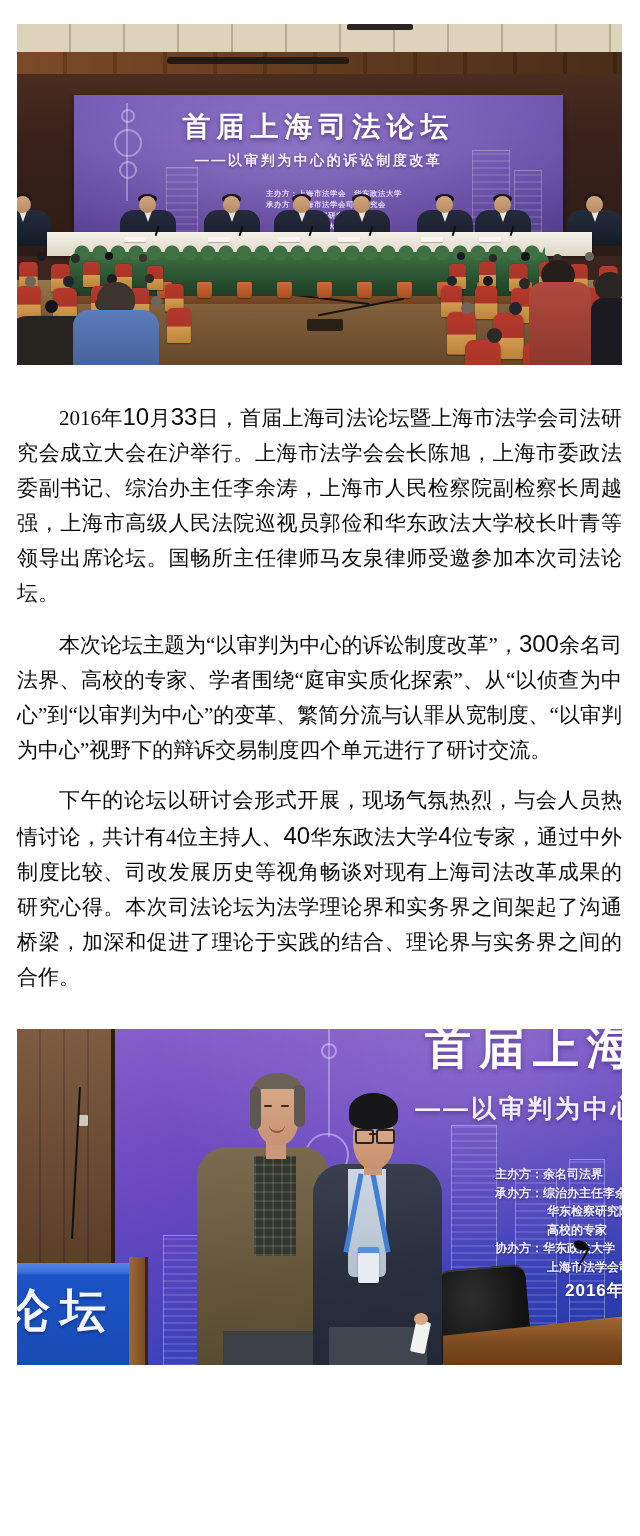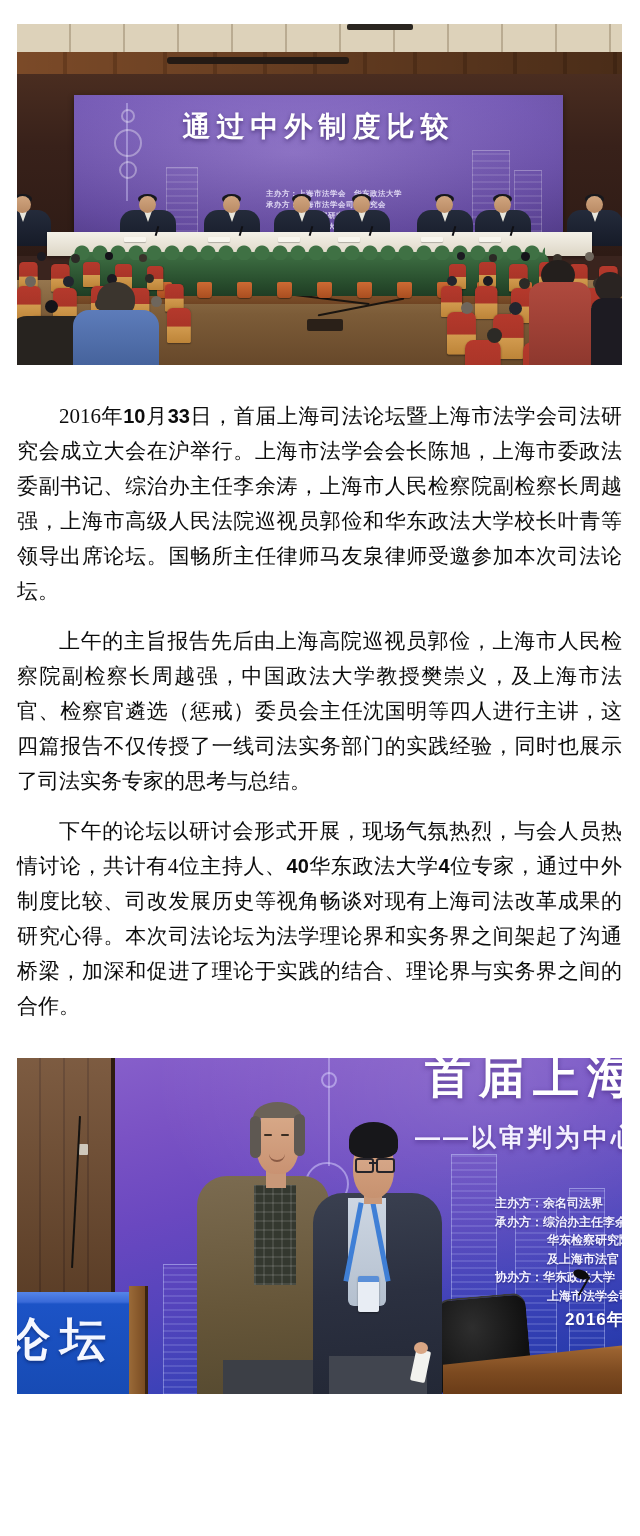--- a/index.html
+++ b/index.html
@@ -152,21 +152,21 @@
   .m2-legs{left:312px;top:298px;width:98px;height:38px;background:#41454f;}
   .m2-paper{left:396px;top:292px;width:15px;height:32px;background:#f2f2ee;transform:rotate(12deg);border-radius:2px;}
   .m2-hand{left:397px;top:284px;width:14px;height:12px;border-radius:50%;background:#d9a684;}
 
   
   .fg{position:absolute;}
 
   
   .article{margin:34px 18px 0 17px;width:605px;font-size:21px;line-height:35px;text-align:justify;color:#0c0c0c;}
   .article p{margin:0 0 15px;text-indent:2em;}
-  .article b{font-family:"Liberation Sans","DejaVu Sans",sans-serif;font-weight:700;font-size:20px;}
+  .article b{font-family:"Liberation Sans","DejaVu Sans",sans-serif;font-weight:400;font-size:24px;}
 </style>
 </head>
 <body>
 
 <div class="page">
 
   <figure class="photo photo-top">
     <div class="abs pt-ceiling"></div>
     <div class="abs pt-vent"></div>
     <div class="abs pt-woodband"></div>
@@ -174,21 +174,22 @@
     <div class="abs pt-screenslot"></div>
 
     <div class="abs pt-banner">
       <div class="abs mast art-line" style="left:52px;top:8px;width:2px;height:98px;"></div>
       <div class="abs art-circle" style="left:40px;top:34px;width:24px;height:24px;"></div>
       <div class="abs art-circle" style="left:47px;top:14px;width:10px;height:10px;"></div>
       <div class="abs art-circle" style="left:45px;top:66px;width:14px;height:14px;"></div>
       <div class="abs art-bld" style="left:398px;top:55px;width:36px;height:95px;"></div>
       <div class="abs art-bld" style="left:440px;top:75px;width:26px;height:75px;"></div>
       <div class="abs art-bld" style="left:92px;top:72px;width:30px;height:78px;"></div>
-      <div class="abs pt-title">通过中外制度比较</div>
+      <div class="abs pt-title">首届上海司法论坛</div>
+      <div class="abs pt-subtitle">——以审判为中心的诉讼制度改革</div>
       <div class="abs pt-credits">
           <div class="credit-line">主办方：上海市法学会　华东政法大学</div>
           <div class="credit-line">承办方：上海市法学会司法研究会</div>
           <div class="credit-line ind">华东检察研究院</div>
           <div class="credit-line ind">华东政法大学刑事法学院</div>
           <div class="credit-line">协办方：华东政法大学　研究中心</div>
         </div>
     </div>
 
     <div id="panelists">
@@ -343,21 +344,21 @@
     <div class="fg" style="left:80px;top:258px;width:38px;height:34px;border-radius:50% 50% 40% 40%;background:#3b352e;"></div>
     <div class="fg" style="left:56px;top:286px;width:86px;height:55px;border-radius:16px 16px 0 0;background:linear-gradient(#5d7cba,#46639c);"></div>
     <div class="fg" style="left:524px;top:236px;width:34px;height:30px;border-radius:50%;background:#241f1d;"></div>
     <div class="fg" style="left:512px;top:258px;width:62px;height:83px;border-radius:14px 14px 0 0;background:linear-gradient(#b04a3e,#8e382e);"></div>
     <div class="fg" style="left:578px;top:248px;width:30px;height:30px;border-radius:50%;background:#2a2422;"></div>
     <div class="fg" style="left:574px;top:274px;width:40px;height:67px;border-radius:12px 12px 0 0;background:#1d1b22;"></div>
   </figure>
 
   <div class="article">
       <p><span>2016年</span><b>10</b><span>月</span><b>33</b><span>日，首届上海司法论坛暨上海市法学会司法研究会成立大会在沪举行。上海市法学会会长陈旭，上海市委政法委副书记、综治办主任李余涛，上海市人民检察院副检察长周越强，上海市高级人民法院巡视员郭俭和华东政法大学校长叶青等领导出席论坛。国畅所主任律师马友泉律师受邀参加本次司法论坛。</span></p>
-      <p><span>上午的主旨报告先后由上海高院巡视员郭俭，上海市人民检察院副检察长周越强，中国政法大学教授樊崇义，及上海市法官、检察官遴选（惩戒）委员会主任沈国明等四人进行主讲，这四篇报告不仅传授了一线司法实务部门的实践经验，同时也展示了司法实务专家的思考与总结。</span></p>
+      <p><span>本次论坛主题为“以审判为中心的诉讼制度改革”，</span><b>300</b><span>余名司法界、高校的专家、学者围绕“庭审实质化探索”、从“以侦查为中心”到“以审判为中心”的变革、繁简分流与认罪从宽制度、“以审判为中心”视野下的辩诉交易制度四个单元进行了研讨交流。</span></p>
       <p><span>下午的论坛以研讨会形式开展，现场气氛热烈，与会人员热情讨论，共计有4位主持人、</span><b>40</b><span>华东政法大学</span><b>4</b><span>位专家，通过中外制度比较、司改发展历史等视角畅谈对现有上海司法改革成果的研究心得。本次司法论坛为法学理论界和实务界之间架起了沟通桥梁，加深和促进了理论于实践的结合、理论界与实务界之间的合作。</span></p>
     </div>
 
   <figure class="photo photo-bottom">
     <div class="abs pb-banner"></div>
 
     <div class="bld" style="left:146px;top:206px;width:54px;height:130px;"></div>
     <div class="bld" style="left:300px;top:250px;width:60px;height:86px;"></div>
     <div class="bld" style="left:368px;top:252px;width:46px;height:84px;"></div>
     <div class="bld" style="left:434px;top:96px;width:44px;height:240px;"></div>
@@ -367,21 +368,21 @@
     <div class="pearl" style="left:304px;top:14px;width:12px;height:12px;"></div>
     <div class="pearl" style="left:288px;top:104px;width:40px;height:40px;"></div>
     <div class="pearl" style="left:298px;top:156px;width:22px;height:22px;"></div>
 
     <div class="pb-title">首届上海司</div>
     <div class="pb-subtitle">——以审判为中心的</div>
     <div class="pb-credits">
         <div class="credit-line">主办方：余名司法界</div>
         <div class="credit-line">承办方：综治办主任李余涛</div>
         <div class="credit-line ind">华东检察研究院</div>
-        <div class="credit-line ind">及上海市法官</div>
+        <div class="credit-line ind">高校的专家</div>
         <div class="credit-line">协办方：华东政法大学</div>
         <div class="credit-line ind">上海市法学会司</div>
       </div>
     <div class="pb-date">2016年10月</div>
 
     <div class="abs pb-wood"></div>
     <div class="abs pb-outlet"></div>
     <div class="abs pb-cable"></div>
     <div class="abs pb-chair"></div>
     <div class="abs pb-desk"></div>

